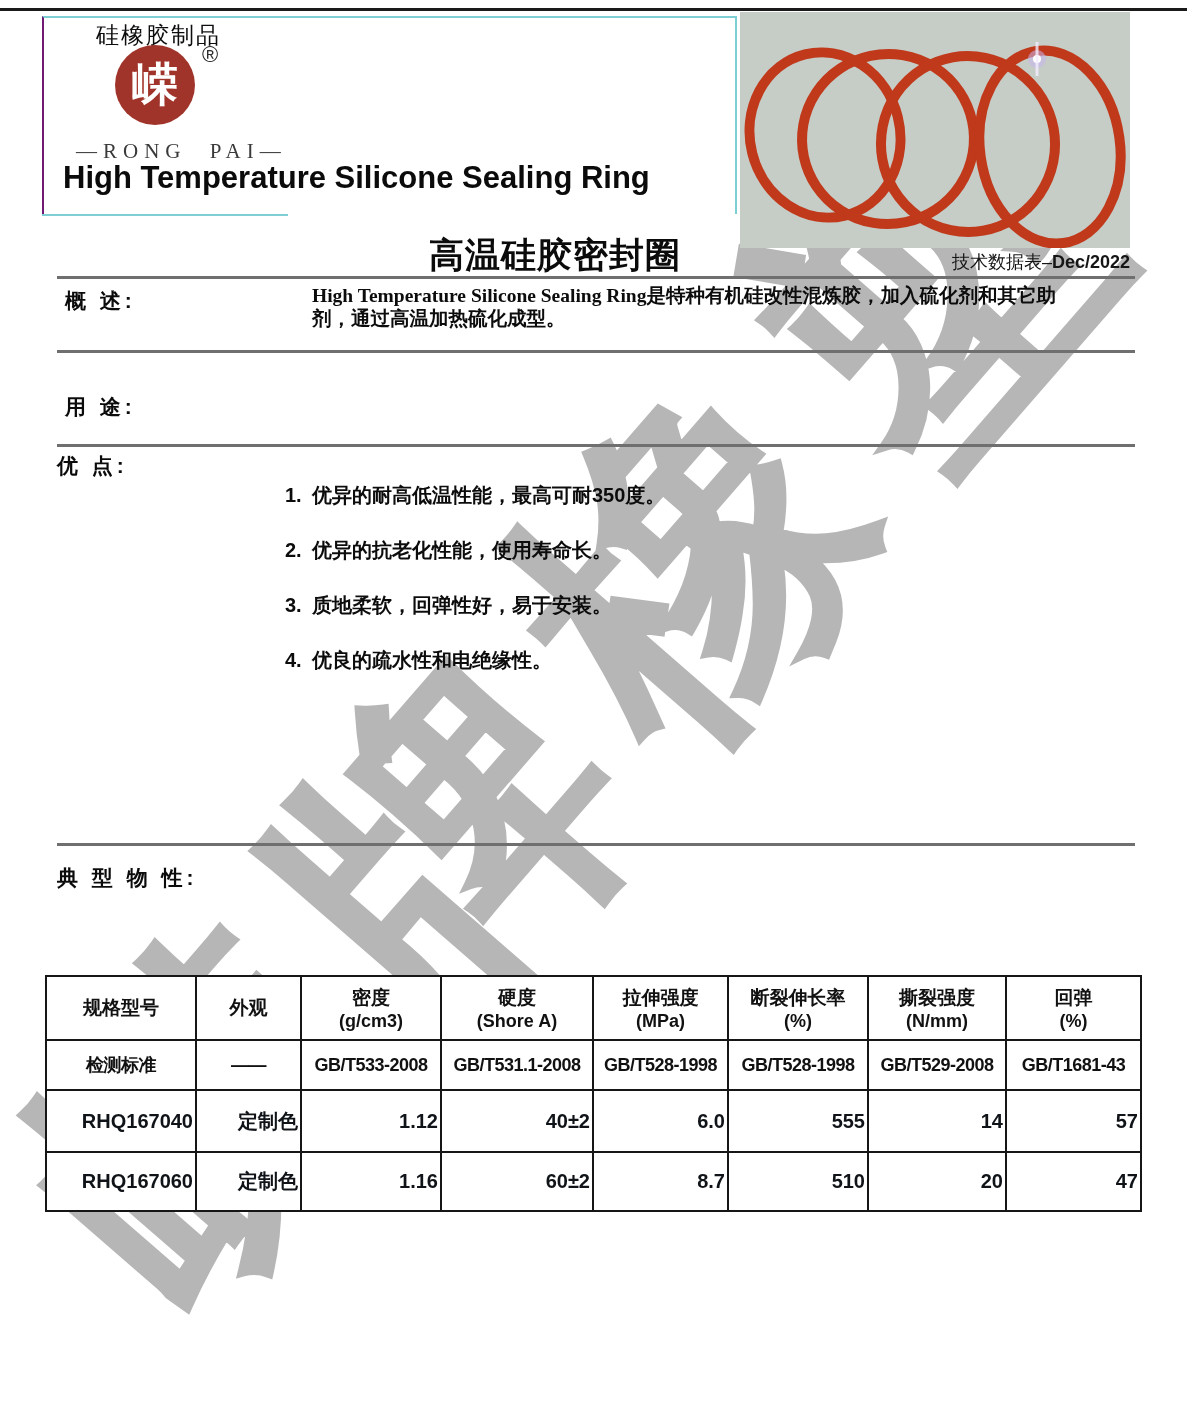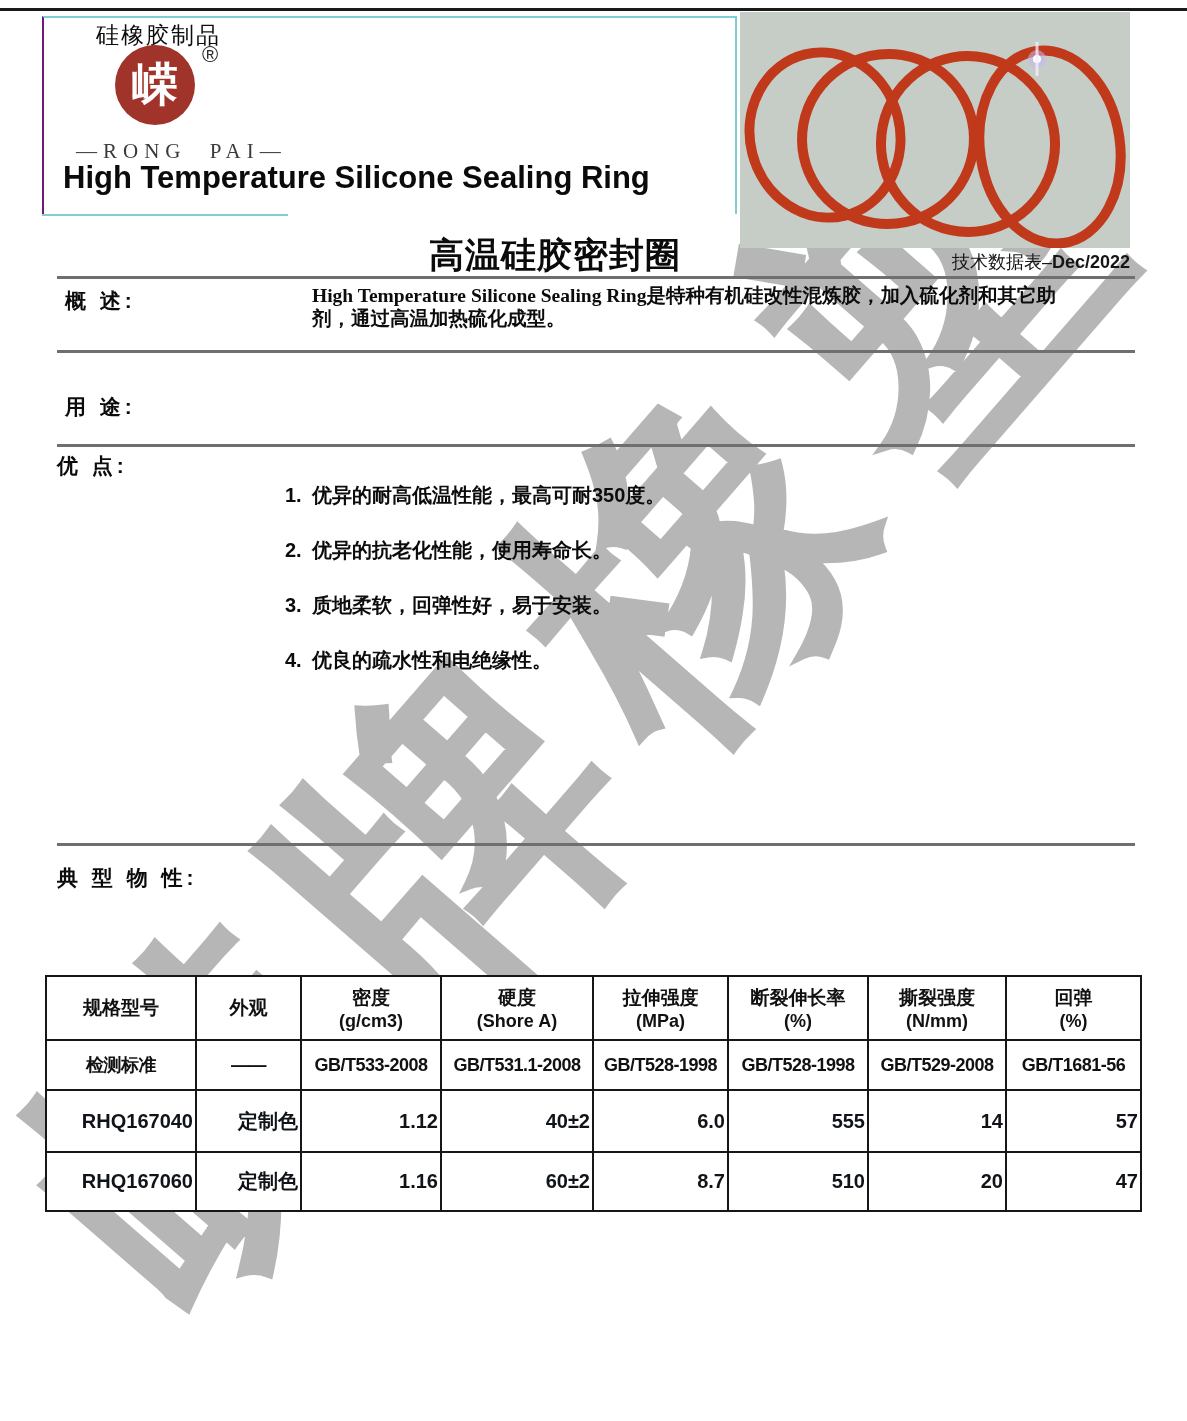--- a/index.html
+++ b/index.html
@@ -206,21 +206,21 @@
     </thead>
     <tbody>
       <tr class="r0">
         <td>检测标准</td>
         <td>——</td>
         <td>GB/T533-2008</td>
         <td>GB/T531.1-2008</td>
         <td>GB/T528-1998</td>
         <td>GB/T528-1998</td>
         <td>GB/T529-2008</td>
-        <td>GB/T1681-56</td>
+        <td>GB/T1681-43</td>
       </tr>
       <tr class="r1">
         <td>RHQ167040</td>
         <td>定制色</td>
         <td>1.12</td>
         <td>40±2</td>
         <td>6.0</td>
         <td>555</td>
         <td>14</td>
         <td>57</td>

